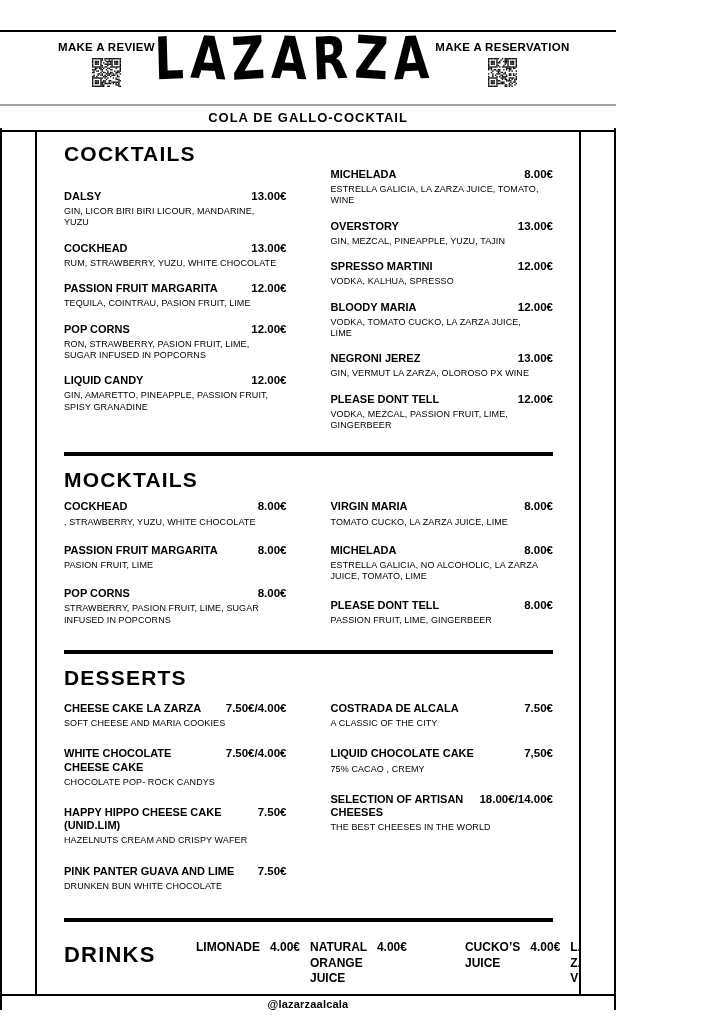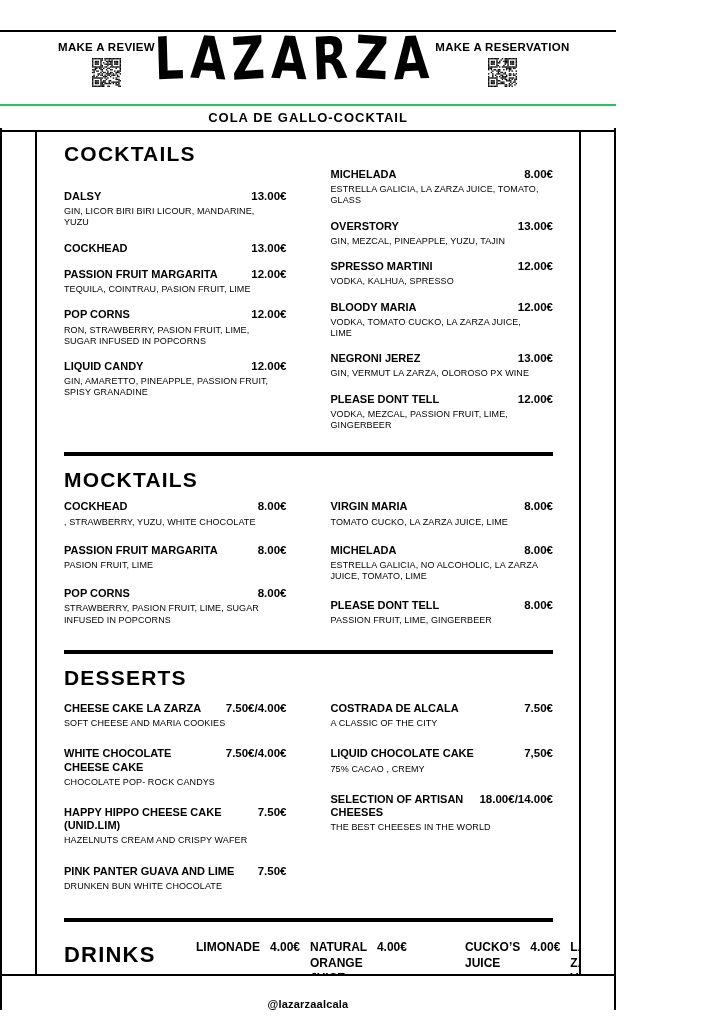--- a/index.html
+++ b/index.html
@@ -29,21 +29,21 @@
   .qr { width:29px; height:29px; fill:#000; }
   .brand-title {
     font-family:"DejaVu Sans", sans-serif;
     font-size:46px; font-weight:700; letter-spacing:6px;
     line-height:1; margin-top:-2px; white-space:nowrap;
   }
   .brand-title span { display:inline-block; transform-origin:50% 80%; }
 
   
   .subtitle-band {
-    border-top:2px solid #22c55e; border-bottom:2px solid #000;
+    border-top:2px solid #a3a3a3; border-bottom:2px solid #000;
     text-align:center; font-size:13px; font-weight:700; letter-spacing:1px;
     padding:4px 0 5px;
   }
 
   
   .main-wrap {
     flex:1; margin:0 35px;
     border-left:2px solid #000; border-right:2px solid #000;
     padding:4px 26px 8px 27px;
     overflow:hidden;
@@ -69,21 +69,21 @@
   
   .drinks-section { display:flex; gap:20px; padding:12px 0 0; align-items:flex-start; }
   .drinks-title { font-size:22px; margin:2px 0 0; min-width:112px; }
   .drinks-cols { display:flex; flex:1; gap:58px; }
   .drinks-col { flex:1; display:flex; flex-direction:row; gap:10px; }
   .drink-row { display:flex; justify-content:space-between; align-items:flex-start; gap:10px; }
   .drink-row .item-name { font-size:12px; line-height:1.3; }
   .drink-row .item-price { font-size:12px; }
 
   
-  .footer { border-top:2px solid #000; text-align:center; padding:22px 0 14px; }
+  .footer { border-top:2px solid #000; text-align:center; padding:2px 0 14px; }
   .handle { font-size:11px; font-weight:700; letter-spacing:.2px; }
 </style>
 </head>
 <body>
 
 <div class="page">
   <div class="top-rule"></div>
   <div class="side-rule left"></div>
   <div class="side-rule right"></div>
 
@@ -580,20 +580,21 @@
                 <span class="item-name">DALSY</span>
                 <span class="item-price">13.00€</span>
               </div>
               <div class="item-desc">GIN, LICOR BIRI BIRI LICOUR, MANDARINE, YUZU</div>
             </div>
             <div class="menu-item">
               <div class="item-row">
                 <span class="item-name">COCKHEAD</span>
                 <span class="item-price">13.00€</span>
               </div>
+              <div class="item-desc">RUM, STRAWBERRY, YUZU, WHITE CHOCOLATE</div>
             </div>
             <div class="menu-item">
               <div class="item-row">
                 <span class="item-name">PASSION FRUIT MARGARITA</span>
                 <span class="item-price">12.00€</span>
               </div>
               <div class="item-desc">TEQUILA, COINTRAU, PASION FRUIT, LIME</div>
             </div>
             <div class="menu-item">
               <div class="item-row">
@@ -609,21 +610,21 @@
               </div>
               <div class="item-desc">GIN, AMARETTO, PINEAPPLE, PASSION FRUIT, SPISY GRANADINE</div>
             </div>
           </div>
           <div class="menu-col col-1">
             <div class="menu-item">
               <div class="item-row">
                 <span class="item-name">MICHELADA</span>
                 <span class="item-price">8.00€</span>
               </div>
-              <div class="item-desc">ESTRELLA GALICIA,  LA ZARZA JUICE, TOMATO, GLASS</div>
+              <div class="item-desc">ESTRELLA GALICIA,  LA ZARZA JUICE, TOMATO, WINE</div>
             </div>
             <div class="menu-item">
               <div class="item-row">
                 <span class="item-name">OVERSTORY</span>
                 <span class="item-price">13.00€</span>
               </div>
               <div class="item-desc">GIN, MEZCAL, PINEAPPLE, YUZU, TAJIN</div>
             </div>
             <div class="menu-item">
               <div class="item-row">

